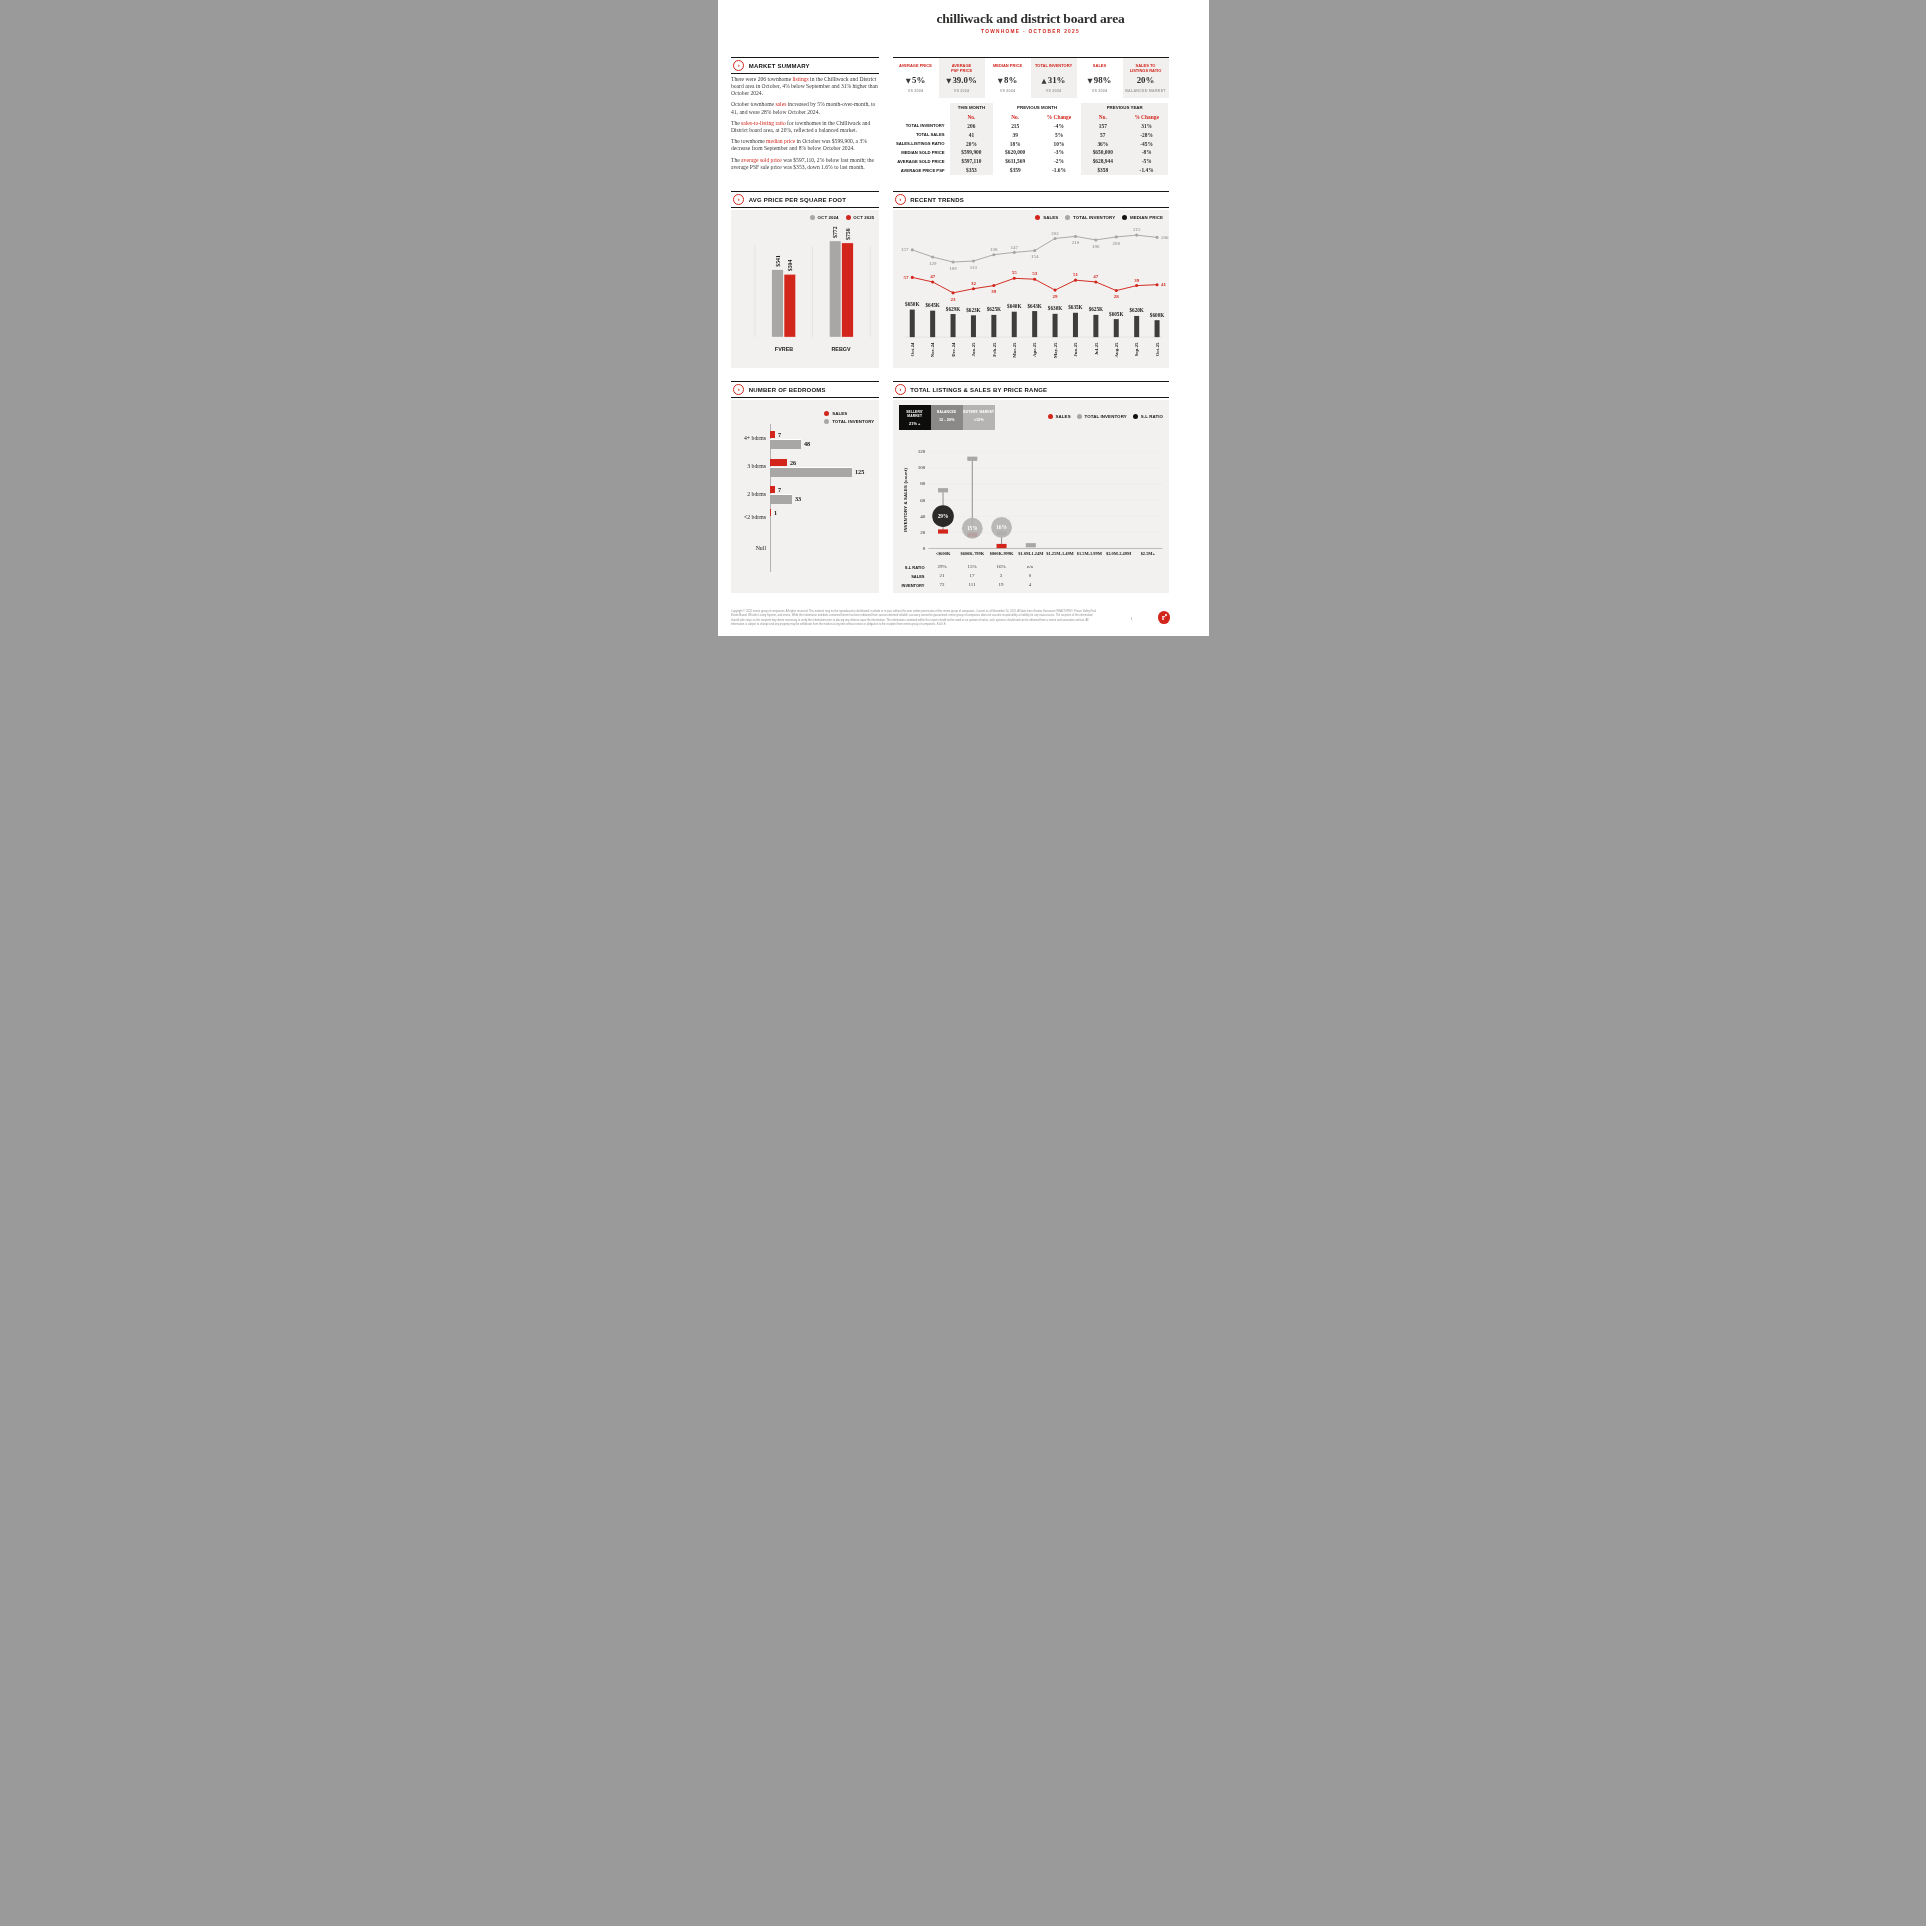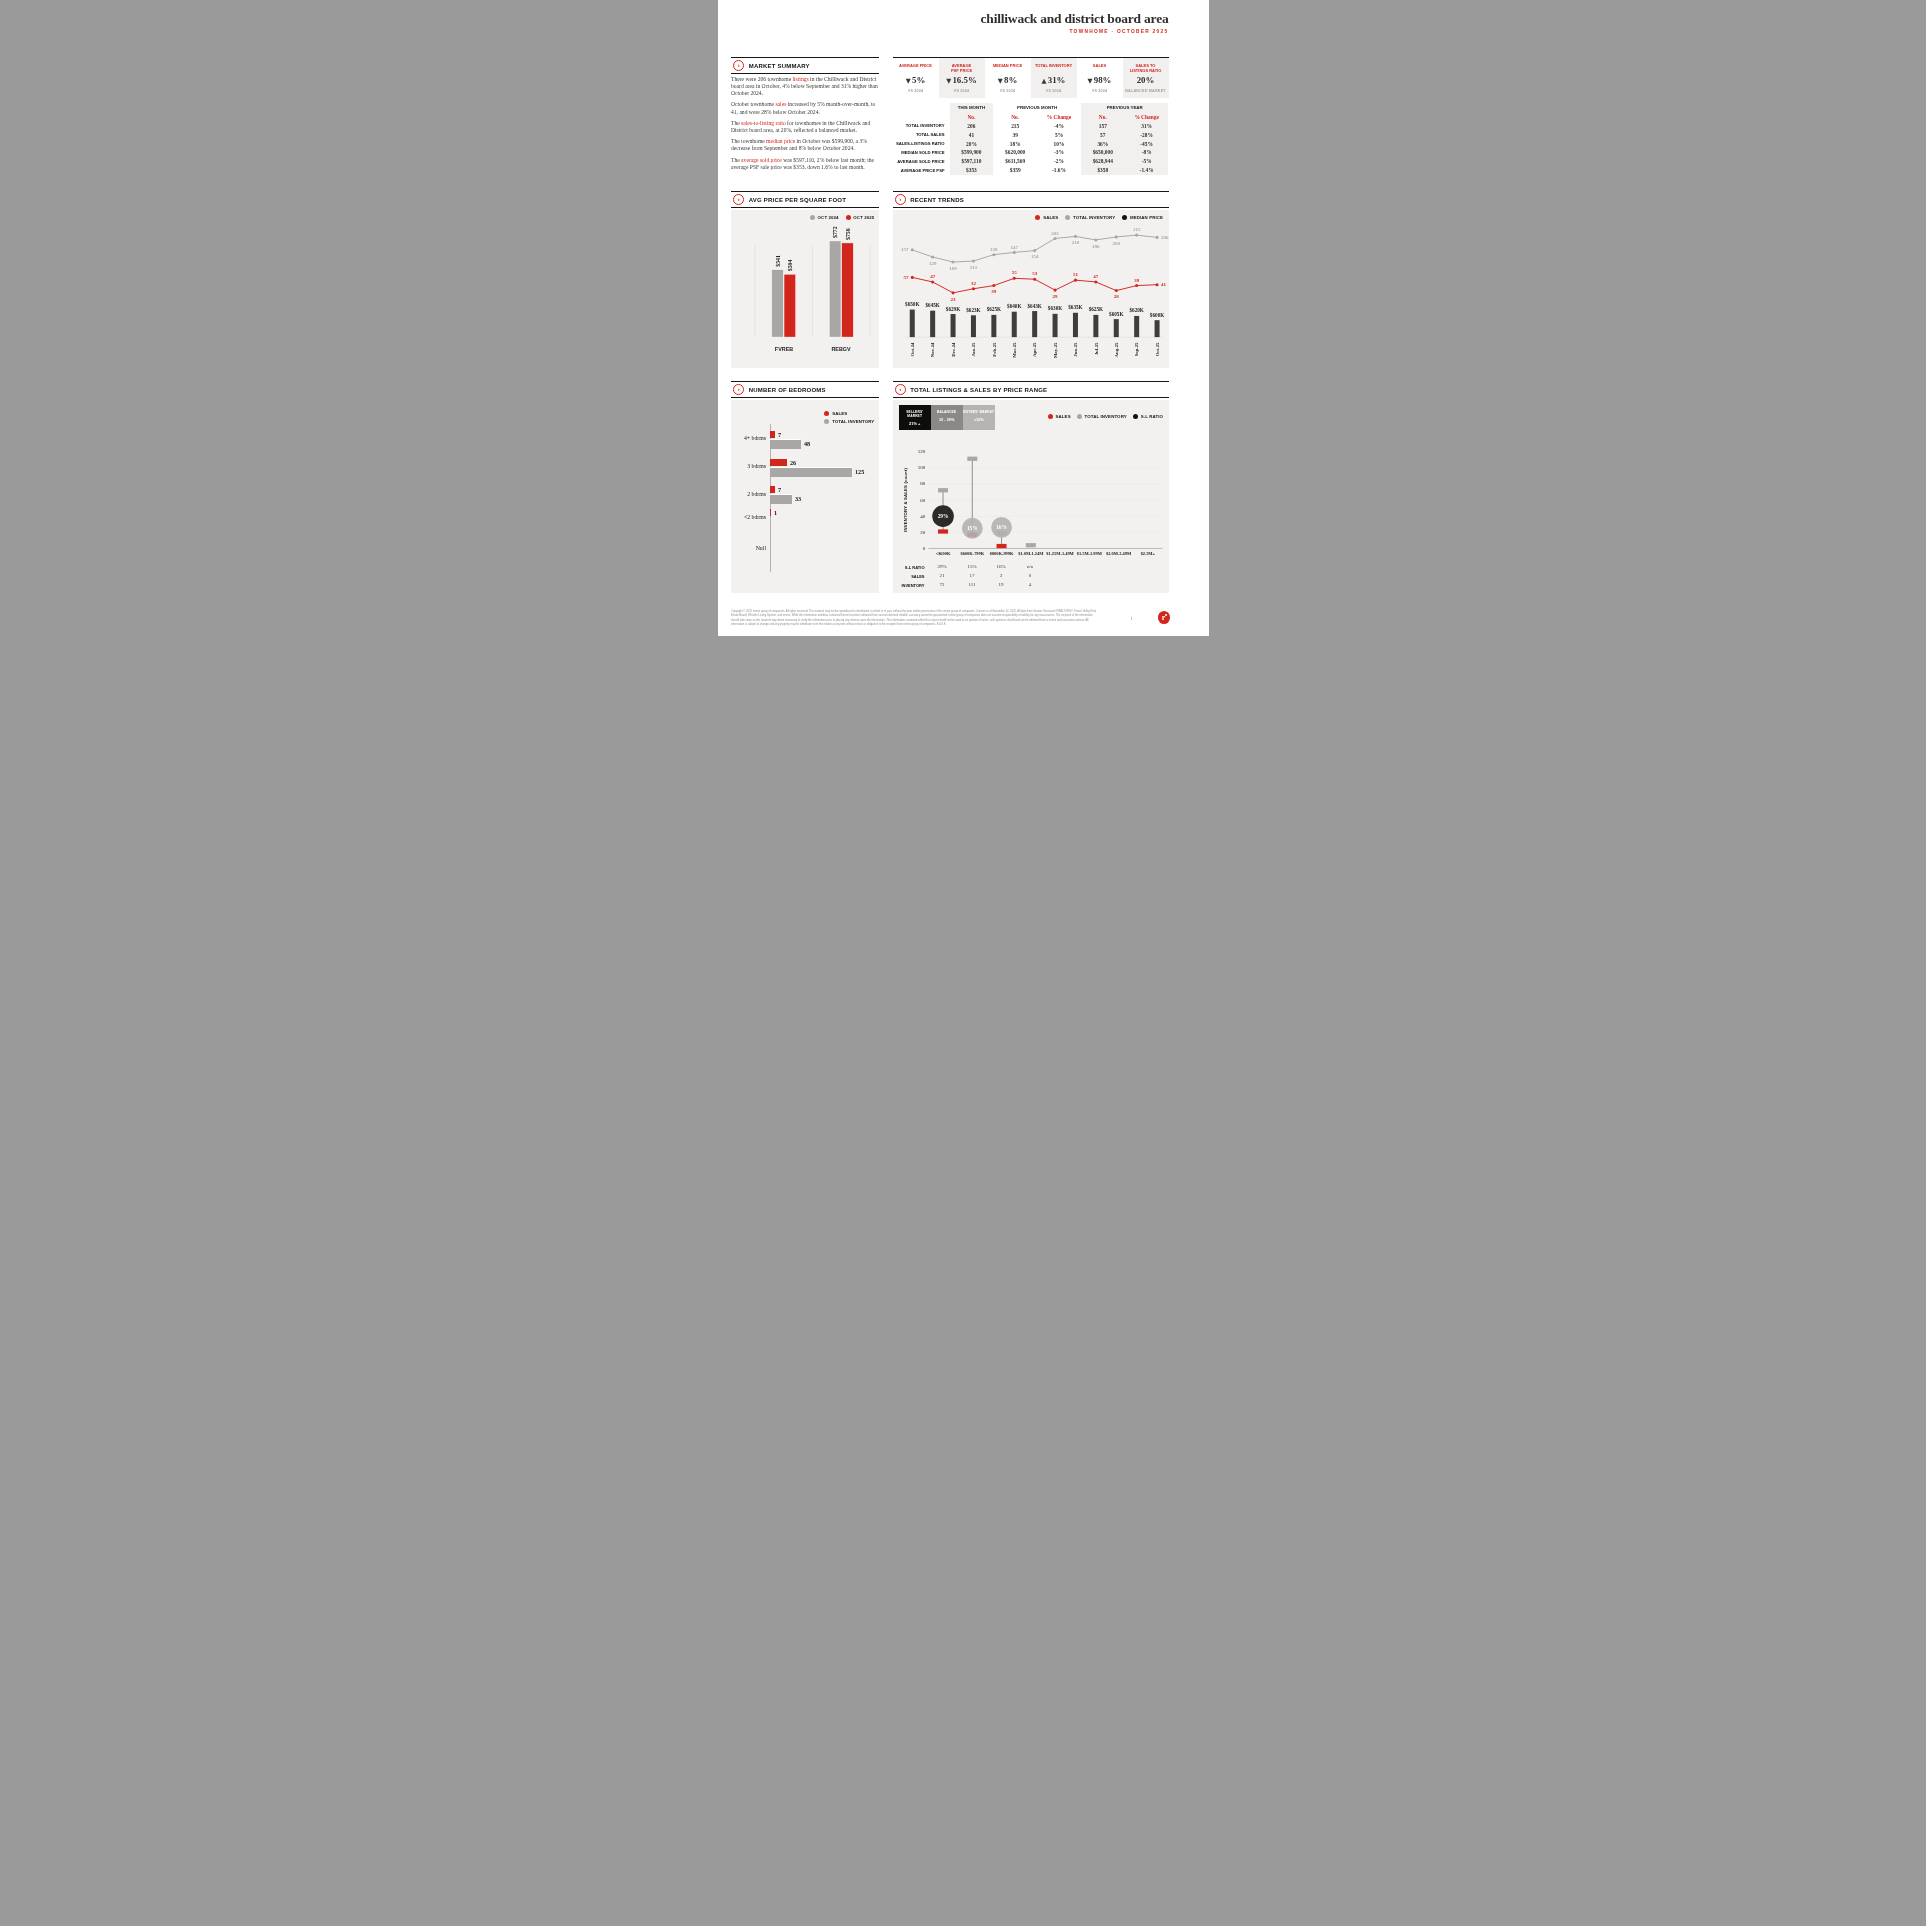--- a/index.html
+++ b/index.html
@@ -1,20 +1,20 @@
 <!DOCTYPE html>
 <html style="font-size:6.2px"><head>
 <meta charset="utf-8">
 <style>
   html,body{margin:0;padding:0;background:#9a9a9a;}
   #page{position:relative;width:491px;height:636px;background:#ffffff;margin:0 auto;
         font-family:"Liberation Sans",sans-serif;overflow:hidden;}
 
   
-  #report-header{position:absolute;left:175px;top:10.8px;width:276px;text-align:right;}
+  #report-header{position:absolute;left:175px;top:10.8px;width:276px;text-align:center;}
   #page-title{font-family:"Liberation Serif",serif;font-weight:700;font-size:13.5px;color:#2f2e2d;letter-spacing:-0.2px;}
   #page-subtitle{margin-top:2.7px;font-size:4.8px;font-weight:700;letter-spacing:1.3px;color:#d2251c;}
 
   
   .sec{position:absolute;}
   .sec-head{display:flex;align-items:center;gap:4.6px;border-top:1.2px solid #161615;border-bottom:1.2px solid #161615;
             padding:2.3px 0 2.3px 2.3px;background:#fff;}
   .chev{flex:0 0 auto;width:8.9px;height:8.9px;border:1px solid #d2251c;border-radius:50%;display:flex;
         align-items:center;justify-content:center;color:#d2251c;font-weight:700;font-size:6.2px;line-height:1;}
   .chev span{margin-top:-0.8px;}
@@ -104,21 +104,21 @@
     </div>
 
   <div id="cards">
       <div class="card">
         <div class="lbl">AVERAGE PRICE</div>
         <div class="val"><span class="tri">▼</span><span>5%</span></div>
         <div class="cap">VS 2024</div>
       </div>
       <div class="card alt">
         <div class="lbl">AVERAGE<br>PSF PRICE</div>
-        <div class="val"><span class="tri">▼</span><span>16.5%</span></div>
+        <div class="val"><span class="tri">▼</span><span>39.0%</span></div>
         <div class="cap">VS 2024</div>
       </div>
       <div class="card">
         <div class="lbl">MEDIAN PRICE</div>
         <div class="val"><span class="tri">▼</span><span>8%</span></div>
         <div class="cap">VS 2024</div>
       </div>
       <div class="card alt">
         <div class="lbl">TOTAL INVENTORY</div>
         <div class="val"><span class="tri">▲</span><span>31%</span></div>

